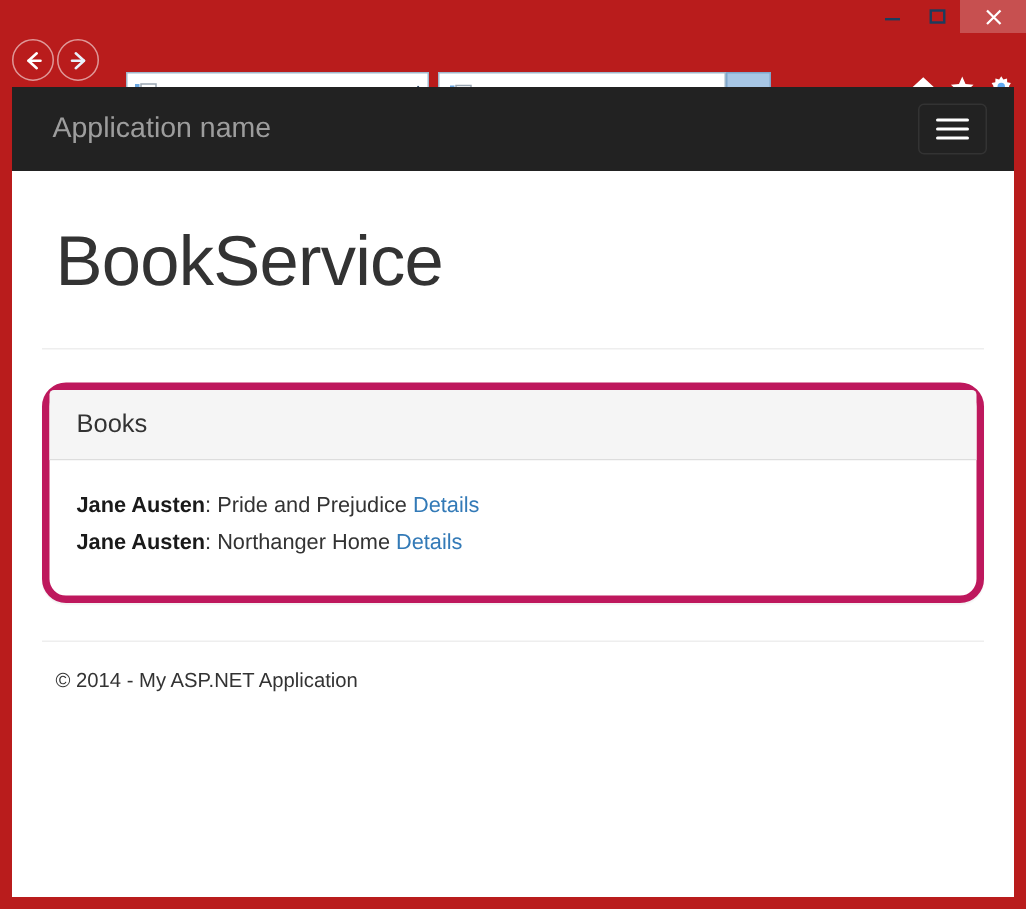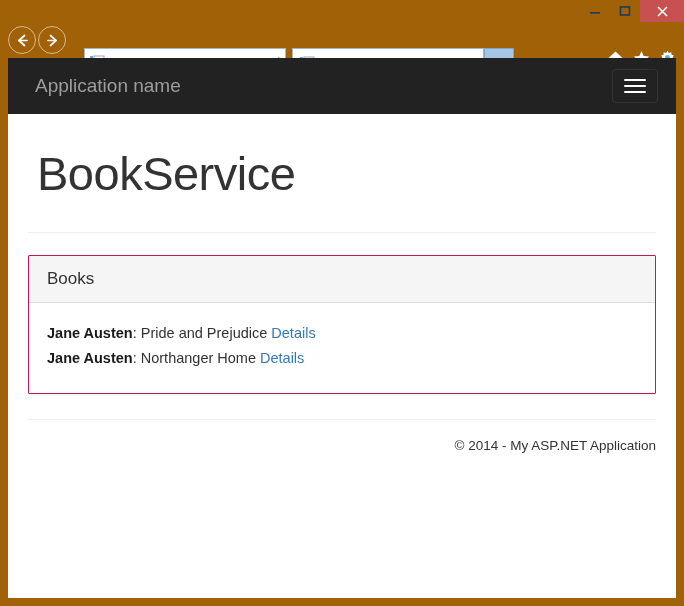--- a/index.html
+++ b/index.html
@@ -13,21 +13,21 @@
     overflow: hidden;
     font-family: "Liberation Sans", sans-serif;
     background: #5aa7f5;
   }
 
   
   .window {
     position: absolute;
     left: 0; top: 0;
     width: 684px; height: 606px;
-    background: #a16207;
+    background: #b91c1c;
   }
 
   
   .titlebar {
     position: absolute;
     left: 0; top: 0;
     width: 684px; height: 22px;
   }
   .win-controls {
     position: absolute;
@@ -216,22 +216,22 @@
   }
   hr.rule {
     border: none;
     border-top: 1px solid #eeeeee;
     margin: 32px 0 0 0;
   }
 
   
   .panel {
     margin: 22px 0 0 0;
-    border: 1px solid #be185d;
-    border-radius: 1px;
+    border: 5px solid #be185d;
+    border-radius: 16px;
     background: #ffffff;
     box-shadow: 0 1px 1px rgba(0,0,0,0.05);
   }
   .panel-heading {
     background: #f5f5f5;
     border-bottom: 1px solid #dddddd;
     border-radius: 3px 3px 0 0;
     padding: 13px 18px;
   }
   .panel-title {
@@ -261,21 +261,20 @@
   .book-details {
     color: #337ab7;
     text-decoration: none;
     margin-left: 4px;
   }
 
   
   .footer {
     margin-top: 25px;
     padding: 0 20px;
-    text-align: right;
   }
   .footer hr {
     border: none;
     border-top: 1px solid #eeeeee;
     margin: 0 0 18px 0;
   }
   .footer p {
     margin: 0;
     padding-left: 9px;
     font-size: 13.5px;

